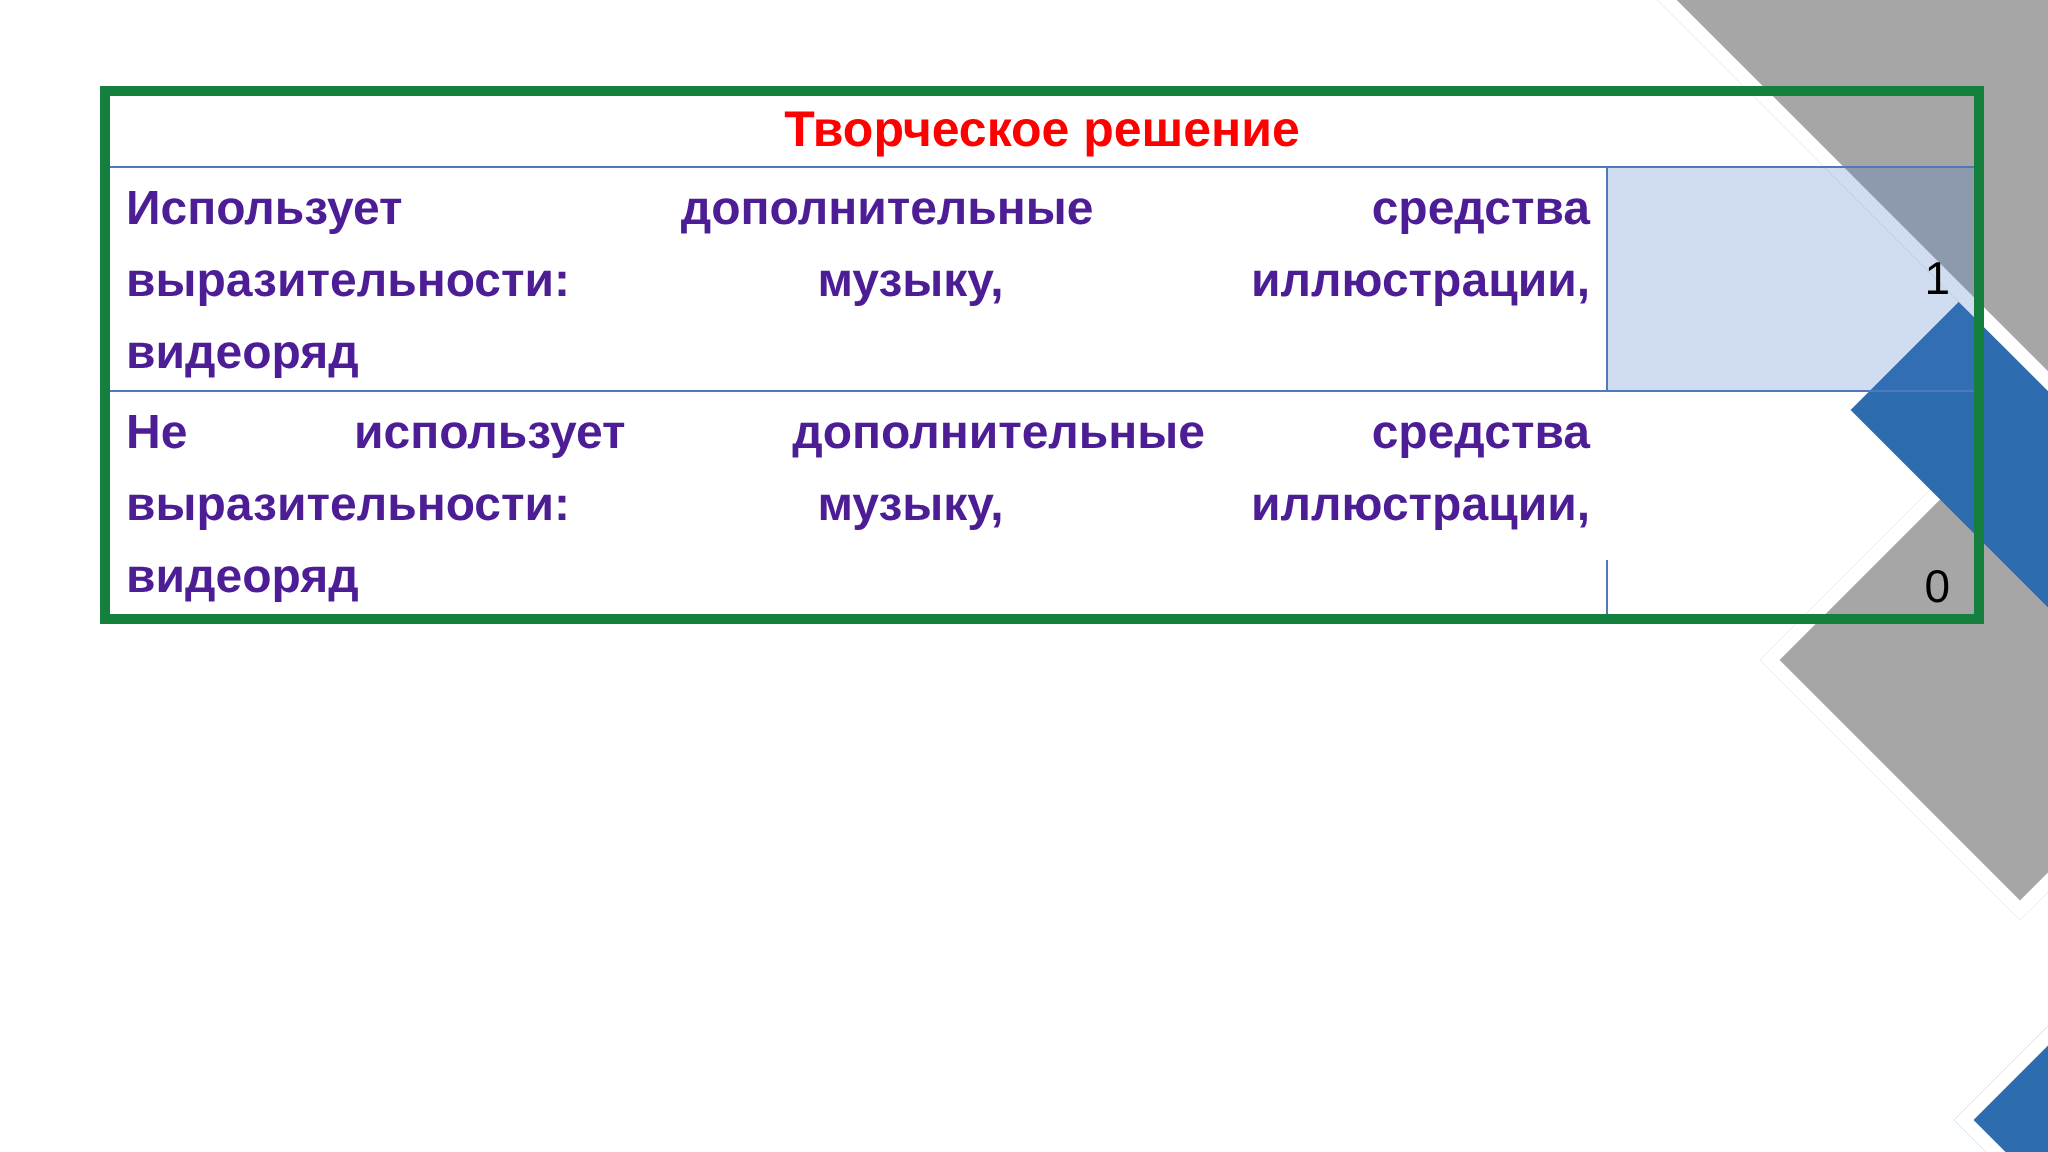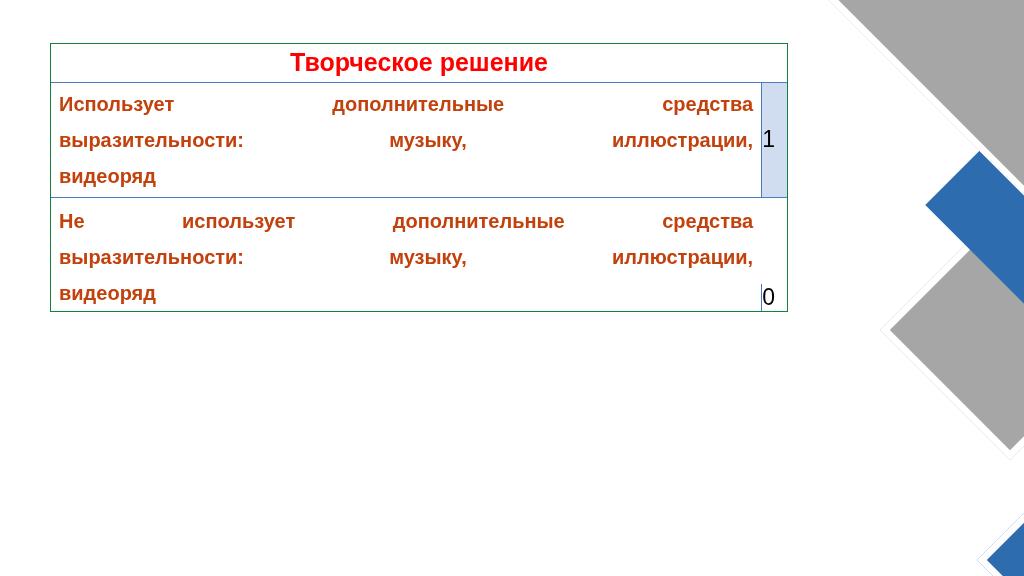--- a/index.html
+++ b/index.html
@@ -24,39 +24,39 @@
     left:892px;top:-290px;width:500px;height:500px;
     background:#a6a6a6;border:7px solid #ffffff;z-index:3;
   }
   .blue-corner{
     left:1010px;top:480px;width:160px;height:160px;
     background:#2d6daf;border:7px solid #ffffff;z-index:4;
   }
   
   .score-table{
     position:absolute;left:50px;top:43px;
-    width:738px;height:269px;
+    width:942px;height:269px;
     box-sizing:border-box;
-    border:1px solid #15803d;
+    border:5px solid #15803d;
     z-index:10;
     display:flex;flex-direction:column;
   }
   .thead{
     height:39px;box-sizing:border-box;
     border-bottom:1px solid #4e79bb;
     display:flex;align-items:center;justify-content:center;
     font-weight:bold;font-size:25px;color:#ff0000;
   }
   .trow{display:flex;box-sizing:border-box;}
   .trow.first{height:116px;border-bottom:1px solid #4e79bb;}
   .trow.second{height:114px;align-items:flex-end;}
   .crit-cell{
     width:748px;box-sizing:border-box;
     padding:3px 8px 0 8px;
-    font-weight:bold;font-size:20px;color:#c2410c;
+    font-weight:bold;font-size:24px;color:#4c1d95;
     line-height:36px;
   }
   .jline{display:flex;justify-content:space-between;}
   .score-cell{
     flex:1;box-sizing:border-box;
     border-left:1px solid #4e79bb;
     display:flex;align-items:center;justify-content:flex-end;
     padding-right:12px;
     font-size:23px;color:#000000;
   }

